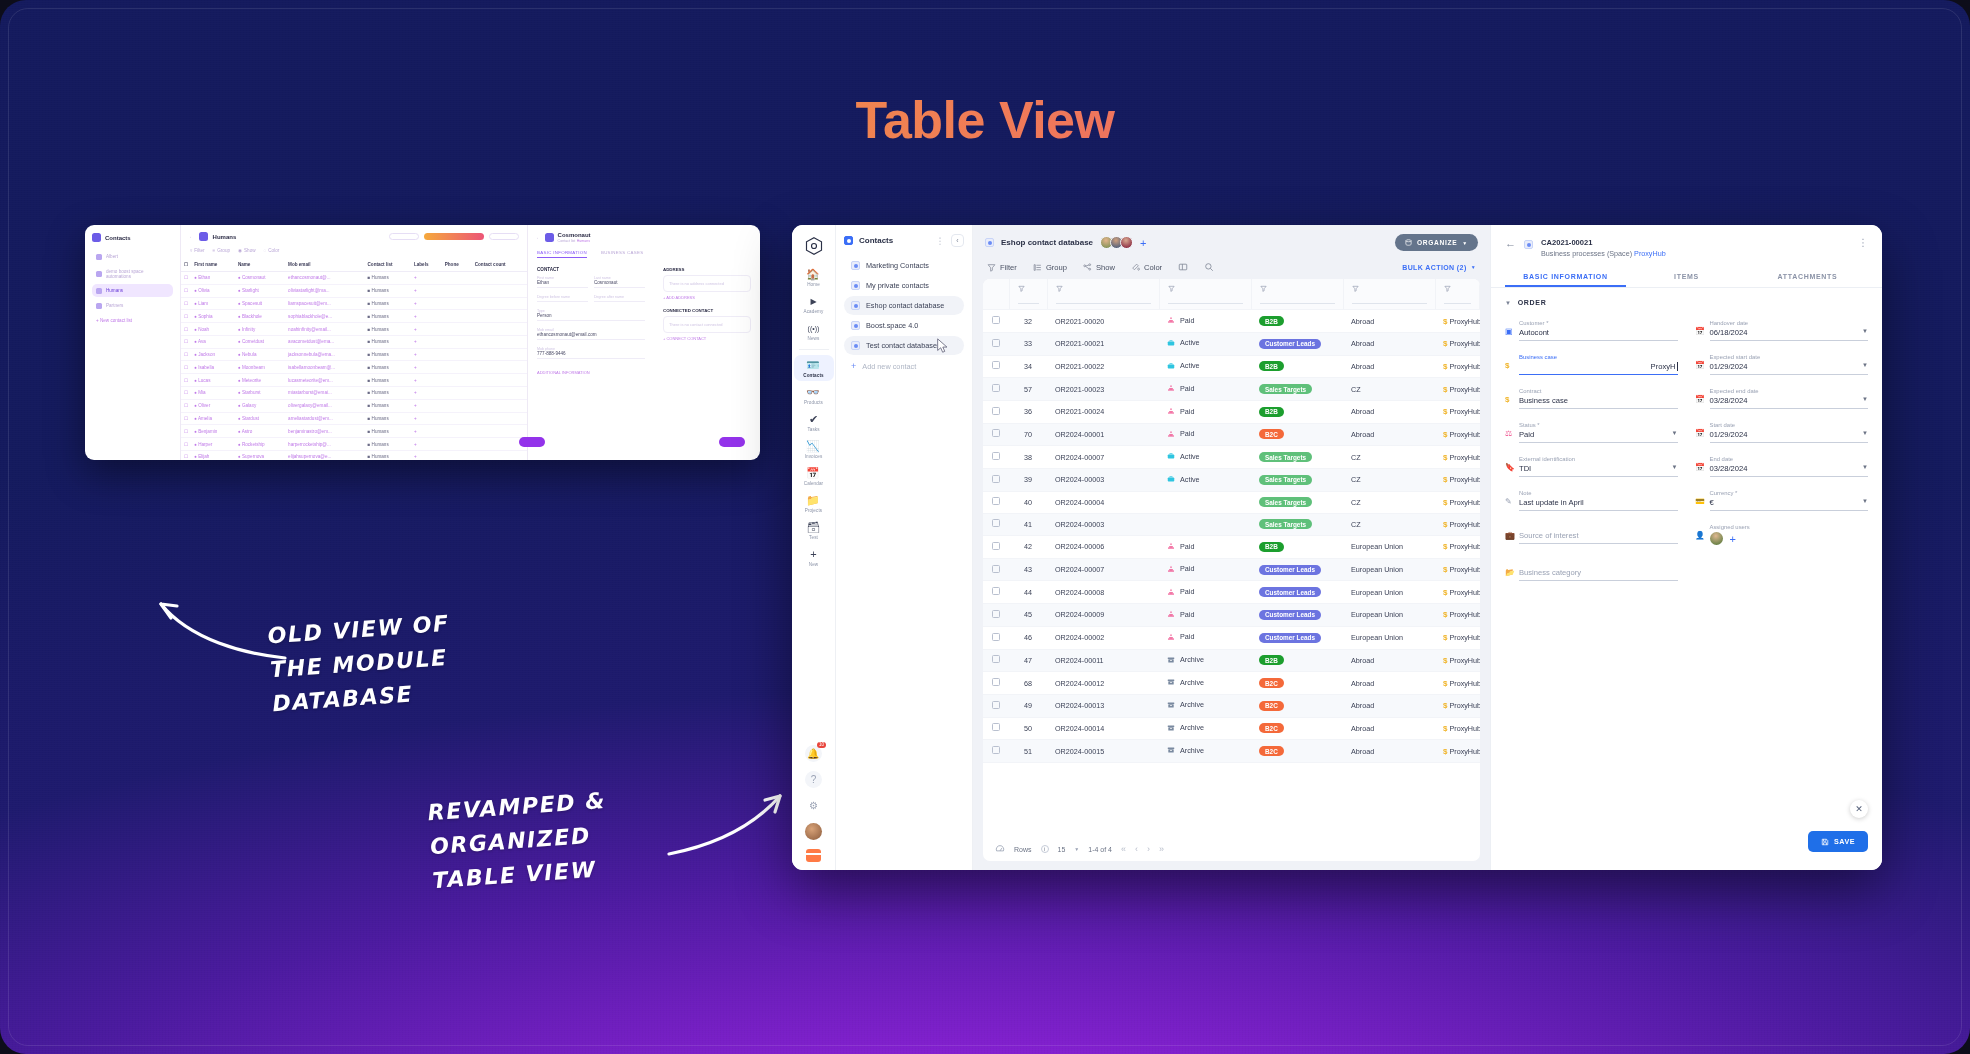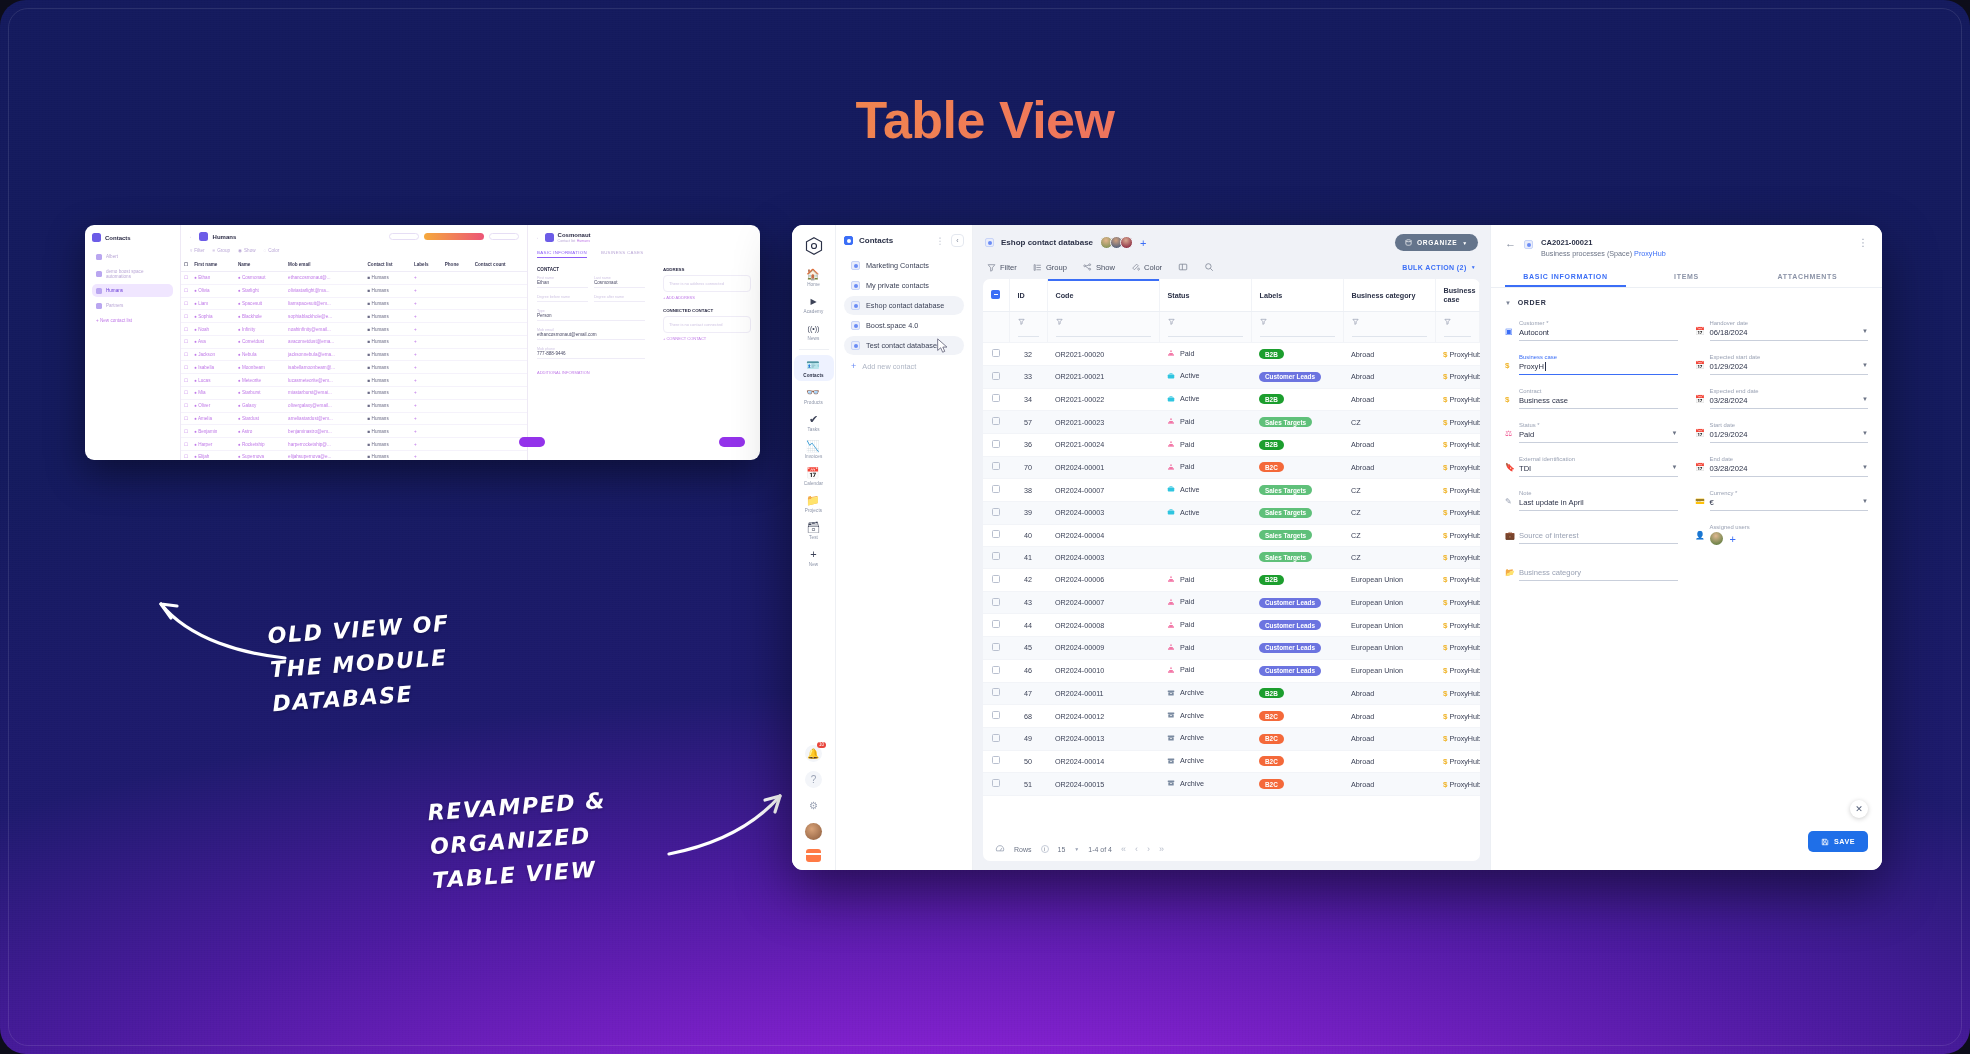--- a/index.html
+++ b/index.html
@@ -177,21 +177,21 @@
   .d-tabs { display:flex; padding:0 14px; border-bottom:1px solid #eceff4; }
   .d-tab { flex:1; text-align:center; font-size:7px; font-weight:700; letter-spacing:.7px; color:#8b93a7; padding:7px 0 7px; }
   .d-tab.on { color:#3b6ef6; box-shadow: inset 0 -2px 0 #3b6ef6; }
   .d-sec { display:flex; align-items:center; gap:6px; padding:11px 14px 4px; font-size:7px; font-weight:700; letter-spacing:.7px; color:#2b3147; }
   .d-grid { display:grid; grid-template-columns:1fr 1fr; gap:4px 18px; padding:4px 14px 10px; }
   .fld { position:relative; padding:6px 0 3px 14px; }
   .fld .lab { font-size:5.9px; color:#9aa2b4; margin-bottom:2px; }
   .fld .lab.blue { color:#3b6ef6; }
   .fld .val { font-size:7.6px; color:#2b3147; border-bottom:1px solid #c9cfdb; padding-bottom:3px; }
   .fld .val.ph { color:#9aa2b4; }
-  .fld .val.focus { border-bottom:1.6px solid #3b6ef6; }
+  .fld .val.focus { border-bottom:1.6px solid #3b6ef6;text-align:right; }
   .fld .ico { position:absolute; left:0; top:13px; font-size:8px; color:#9aa2b4; }
   .caret { float:right; color:#6b7385; font-size:6px; }
   .fld.nolab { padding-top:13px; }
   .assigned { display:flex; align-items:center; gap:7px; padding-bottom:3px;}
   .assigned .av { width:13px; height:13px; border-radius:50%; background:radial-gradient(circle at 45% 30%, #e0b891, #45702f); }
   .d-close { position:absolute; right:14px; bottom:52px; width:18px; height:18px; border-radius:50%; background:#fff; box-shadow:0 1px 5px rgba(0,0,0,.2); display:flex; align-items:center; justify-content:center; font-size:9px; color:#55607a; }
   .d-save { position:absolute; right:14px; bottom:18px; background:#1f6fe8; color:#fff; font-size:7.2px; font-weight:700; letter-spacing:.5px; padding:6px 13px; border-radius:5px; display:flex; align-items:center; gap:5px;}
 
   .cursor { position:absolute; left:936px; top:338px; width:14px; height:16px; }
 </style>
@@ -675,29 +675,20 @@
           <colgroup>
               <col style="width:26px">
               <col style="width:38px">
               <col style="width:112px">
               <col style="width:92px">
               <col style="width:92px">
               <col style="width:92px">
               <col>
             </colgroup>
           <thead>
-            <tr>
-              <th class="sel-col"><span class="cbx minus"></span></th>
-              <th class="idc">ID</th>
-              <th class="active-col">Code</th>
-              <th>Status</th>
-              <th>Labels</th>
-              <th>Business category</th>
-              <th>Business case</th>
-            </tr>
             <tr class="filt">
               <td></td>
               <td><svg width="7" height="7" viewBox="0 0 16 16" fill="none" stroke="#8b93a7" stroke-width="1.4">
                     <path d="M2 3h12l-4.5 5.5V13l-3 1.5V8.5z"></path>
                   </svg><span class="fline"></span></td>
               <td><svg width="7" height="7" viewBox="0 0 16 16" fill="none" stroke="#8b93a7" stroke-width="1.4">
                     <path d="M2 3h12l-4.5 5.5V13l-3 1.5V8.5z"></path>
                   </svg><span class="fline"></span></td>
               <td><svg width="7" height="7" viewBox="0 0 16 16" fill="none" stroke="#8b93a7" stroke-width="1.4">
                     <path d="M2 3h12l-4.5 5.5V13l-3 1.5V8.5z"></path>
@@ -916,21 +907,21 @@
                     </svg>
                     <span>Paid</span>
                   </span></td>
                 <td><span class="tag t-cl">Customer Leads</span></td>
                 <td>European Union</td>
                 <td><span class="dollar">$</span> ProxyHub</td>
               </tr>
               <tr>
                 <td class="c"><span class="cbx"></span></td>
                 <td class="c">46</td>
-                <td>OR2024-00010</td>
+                <td>OR2024-00002</td>
                 <td><span class="st">
                     <svg width="8" height="8" viewBox="0 0 16 16" fill="#ef4b8a">
                       <path d="M8 1.5 9.4 5 8 6.4 6.6 5z"></path>
                       <path d="M2 11h12v2.2H2z"></path>
                       <path d="M4 8.5h8l-1 2.5H5z"></path>
                     </svg>
                     <span>Paid</span>
                   </span></td>
                 <td><span class="tag t-cl">Customer Leads</span></td>
                 <td>European Union</td>

